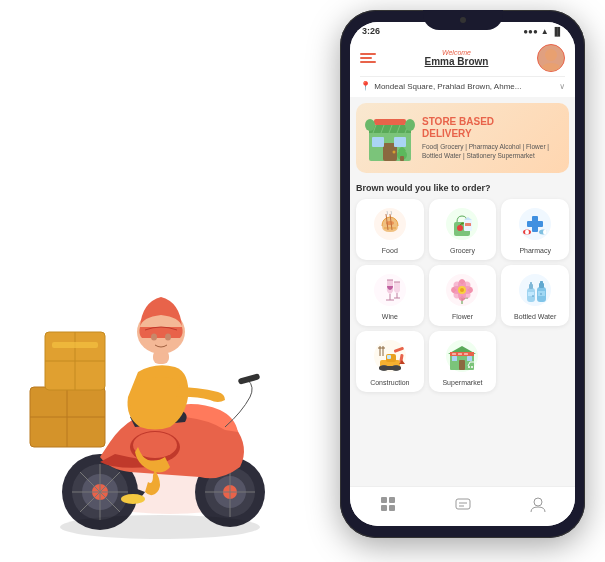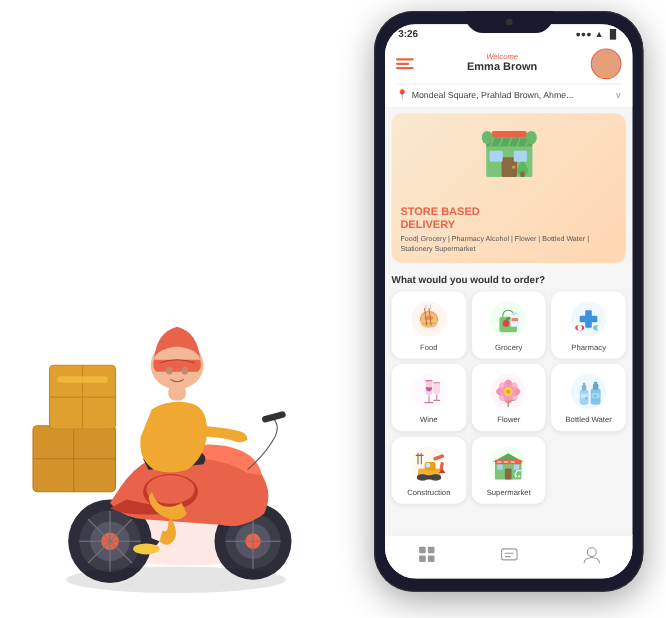--- a/index.html
+++ b/index.html
@@ -115,20 +115,21 @@
     .welcome-text {
       font-size: 7px;
       color: #e8634a;
       font-style: italic;
     }
 
     .user-name {
       font-size: 10px;
       font-weight: 700;
       color: #333;
+      text-decoration: underline;
     }
 
     .user-avatar {
       width: 28px;
       height: 28px;
       border-radius: 50%;
       background: #e0a080;
       overflow: hidden;
       display: flex;
       align-items: center;
@@ -167,24 +168,23 @@
     }
 
     
     .banner {
       background: linear-gradient(135deg, #f9e8d0, #ffd6b0);
       margin: 6px 6px;
       border-radius: 10px;
       padding: 8px;
       display: flex;
       align-items: center;
-      gap: 22px;
+      gap: 6px;
       flex-shrink: 0;
       min-height: 70px;
-      flex-direction: column;
     }
 
     .banner-image {
       width: 52px;
       height: 54px;
       flex-shrink: 0;
       position: relative;
     }
 
     .banner-content {
@@ -448,21 +448,21 @@
             <span style="color:#e8634a;">STORE</span><span> BASED<br>DELIVERY</span>
           </div>
           <div class="banner-desc">Food| Grocery | Pharmacy
 Alcohol | Flower | Bottled
 Water | Stationery
 Supermarket</div>
         </div>
       </div>
 
       <div class="categories-section">
-        <div class="section-title">What would you would to order?</div>
+        <div class="section-title">Brown would you like to order?</div>
         <div class="categories-grid">
 
           <div class="category-item">
             <div class="category-icon-area">
               <svg width="36" height="36" viewBox="0 0 36 36">
                 <circle cx="18" cy="18" r="16" fill="#fff5ee"></circle>
                 <path d="M10,20 Q10,12 18,11 Q26,12 26,20 Q26,26 18,26 Q10,26 10,20 Z" fill="#f0c080"></path>
                 <path d="M10,20 Q10,12 18,11 Q26,12 26,20" fill="none" stroke="#e8a040" strokewidth="1"></path>
                 <line x1="12" y1="22" x2="24" y2="22" stroke="#e8a040" strokewidth="1"></line>
                 <ellipse cx="18" cy="17" rx="4" ry="2" fill="#e88040" opacity="0.7"></ellipse>

